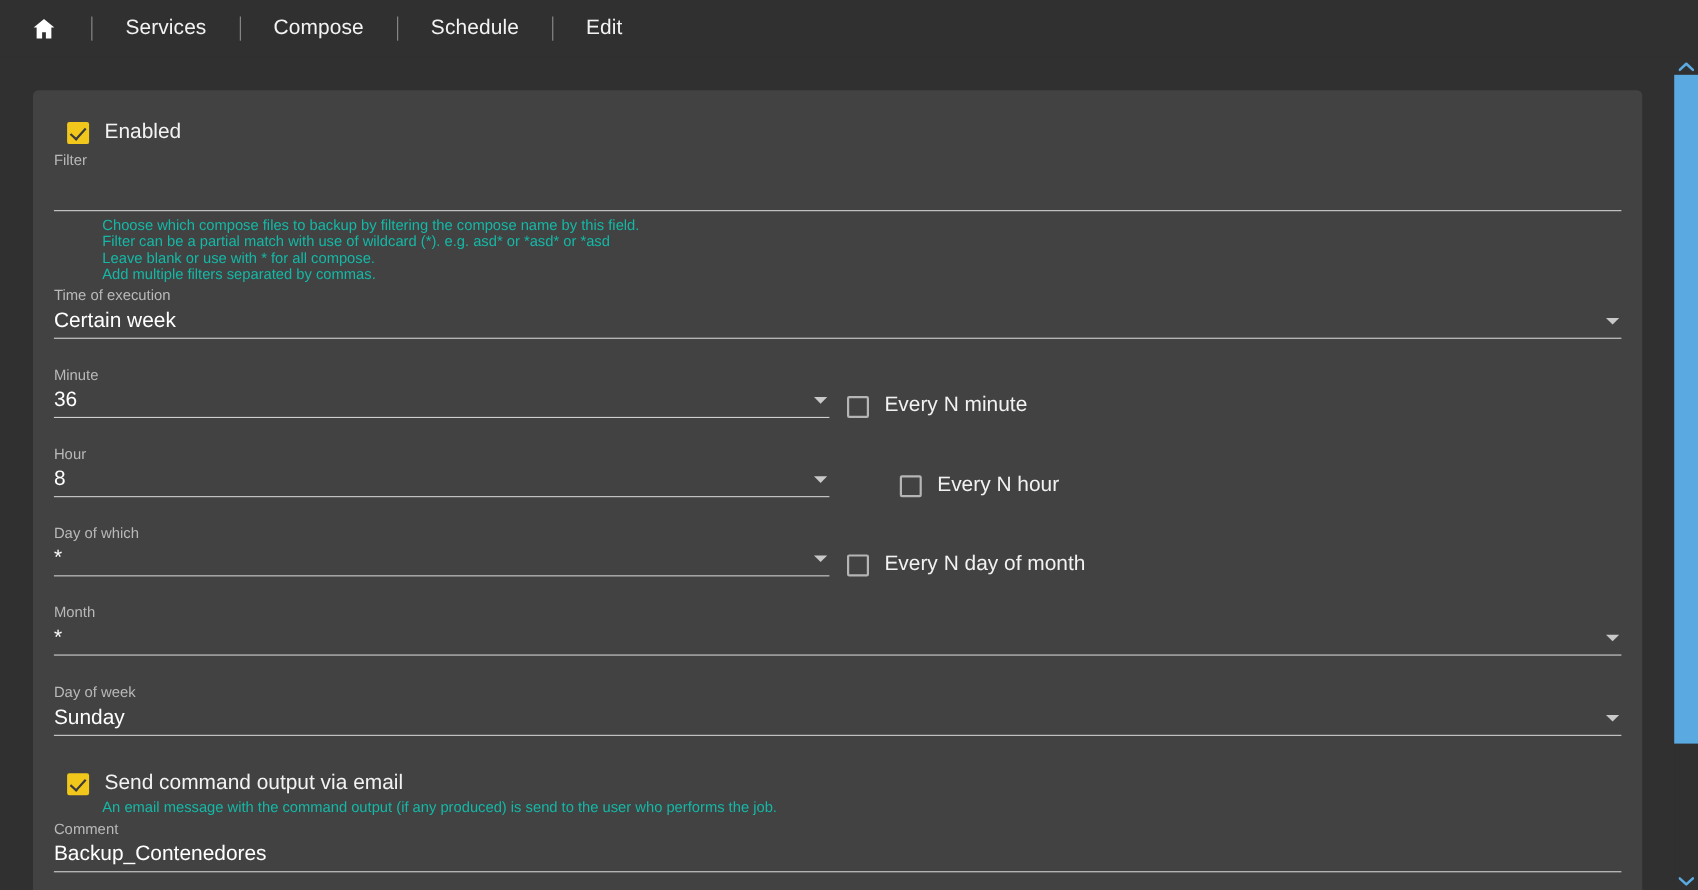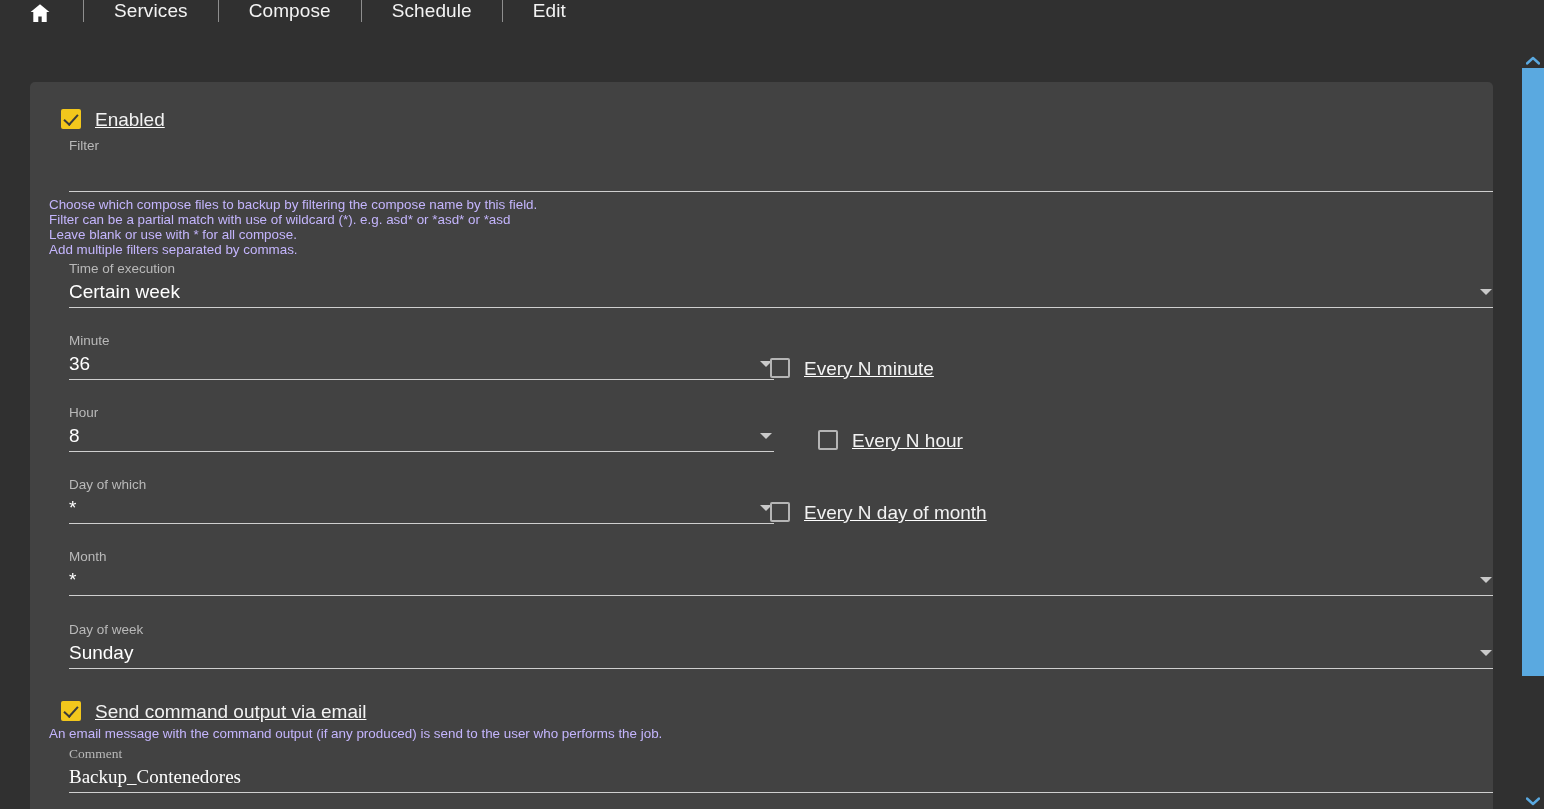--- a/index.html
+++ b/index.html
@@ -14,21 +14,21 @@
     background: #303030;
     font-family: "Liberation Sans", sans-serif;
     color: #ffffff;
     position: relative;
   }
 
   
   .topnav {
     height: 52px;
     display: flex;
-    align-items: flex-start;
+    align-items: center;
     padding-left: 27px;
     background: #303030;
     gap: 10px;
   }
   .home-icon {
     width: 26px;
     height: 26px;
     display: flex;
     align-items: center;
     justify-content: center;
@@ -58,22 +58,21 @@
     height: 727px;
     background: #424242;
     border-radius: 5px 5px 0 0;
     padding: 0 18px;
     overflow: hidden;
   }
 
   
   .cb-row {
     display: flex;
-    align-items: flex-start;
-    text-decoration: underline;
+    align-items: flex-end;
   }
   .cb {
     width: 20px;
     height: 20px;
     flex: 0 0 20px;
     border-radius: 2px;
     position: relative;
     cursor: pointer;
   }
   .cb.checked {
@@ -97,21 +96,20 @@
   .cb-label {
     font-size: 19px;
     color: #f2f2f2;
     margin-left: 14px;
     white-space: nowrap;
   }
 
   
   .field {
     position: absolute;
-    margin-left: 20px;
   }
   .field-label {
     font-size: 13.5px;
     color: #b9b9b9;
     line-height: 16px;
     white-space: nowrap;
   }
   .field-control {
     position: relative;
     border-bottom: 1px solid #cfcfcf;
@@ -134,23 +132,24 @@
     border-left: 6px solid transparent;
     border-right: 6px solid transparent;
     border-top: 6px solid #c9c9c9;
     cursor: pointer;
   }
 
   
   .helper {
     position: absolute;
     font-size: 13.4px;
-    color: #c4b5fd;
+    color: #14b8a6;
     line-height: 15.4px;
     white-space: nowrap;
+    margin-left: 44px;
   }
 
   
   .scrollbar {
     position: absolute;
     right: 0;
     top: 52px;
     width: 22px;
     height: 757px;
     background: #303030;
@@ -275,21 +274,21 @@
       <span class="caret"></span>
     </div>
   </div>
 
   <div class="cb-row" style="position:absolute; left:31px; top:619px;">
     <div class="cb checked"></div>
     <div class="cb-label">Send command output via email</div>
   </div>
   <div class="helper" style="left:19px; top:644px;">An email message with the command output (if any produced) is send to the user who performs the job.</div>
 
-  <div class="field" style="left:19px; top:664px; width:1425px;font-family:Liberation Serif, serif;">
+  <div class="field" style="left:19px; top:664px; width:1425px;">
     <div class="field-label">Comment</div>
     <div class="field-control">
       <div class="field-value">Backup_Contenedores</div>
     </div>
   </div>
 
 </div>
 
 <div class="scrollbar">
   <div class="sb-arrow up">

